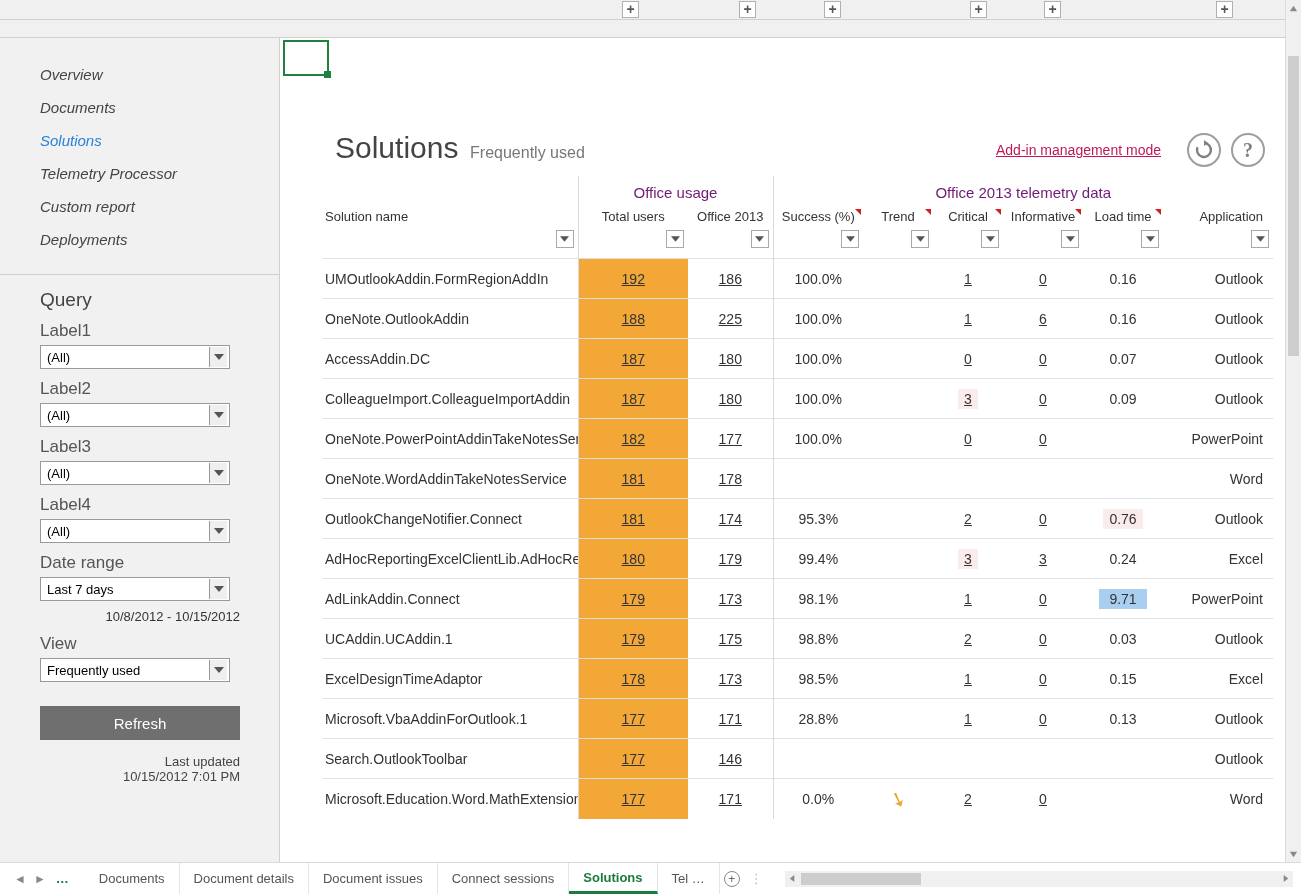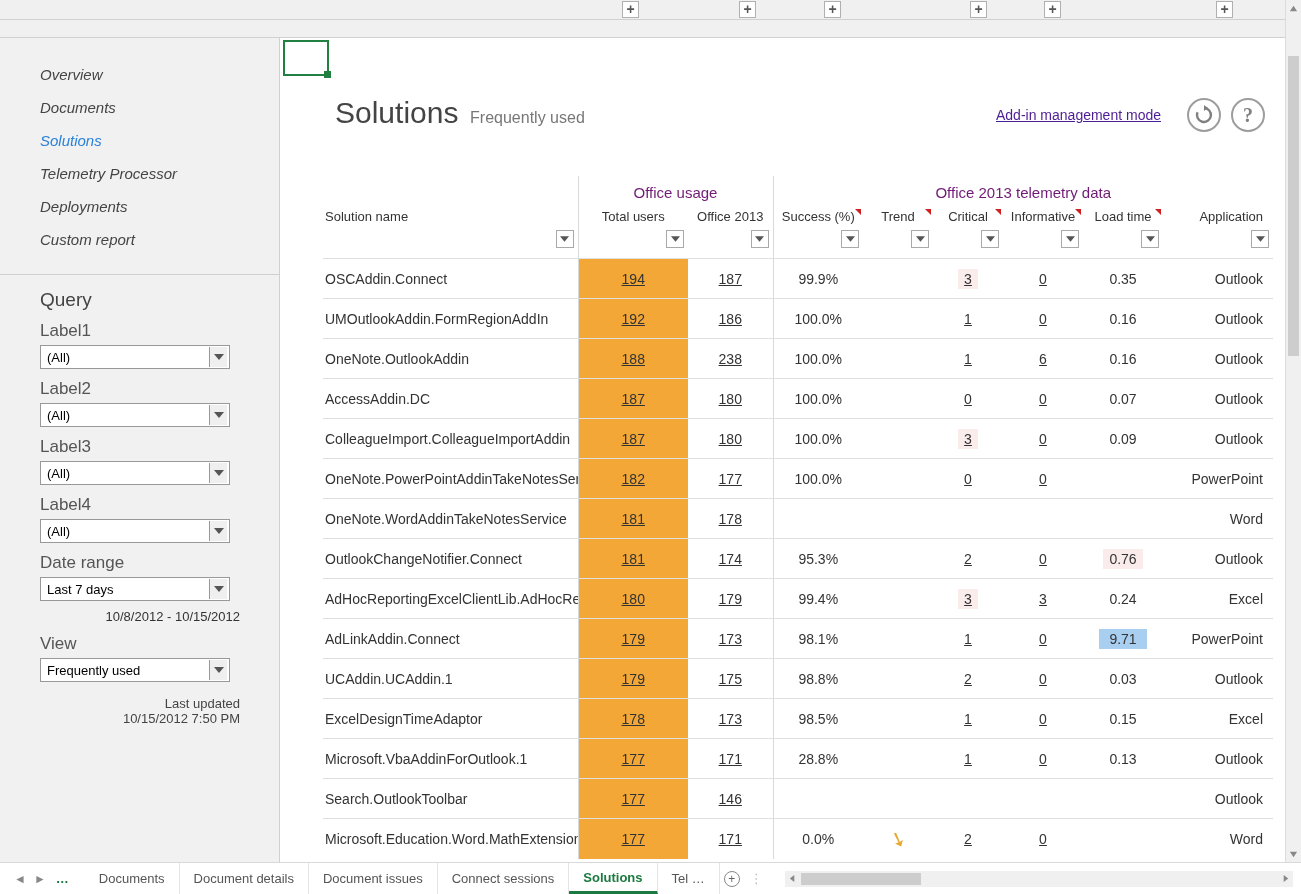--- a/index.html
+++ b/index.html
@@ -61,28 +61,28 @@
     overflow: hidden;
   }
   .cell-cursor {
     position:absolute; left:2px; top:2px; width:46px; height:36px;
     border: 2px solid #1f8040; pointer-events:none;
   }
   .cell-cursor::after{
     content:""; position:absolute; right:-4px; bottom:-4px; width:7px; height:7px; background:#1f8040;
   }
   .title-area {
-    padding: 58px 0 0 54px; position:relative; height:150px;
+    padding: 58px 0 0 54px; position:relative; height:150px;margin-top:35px;
   }
   .page-title { font-size: 30px; font-weight: 300; color: #444; display:inline; }
   .page-subtitle { font-size: 16px; color: #777; margin-left: 8px; }
   .top-right {
     position: absolute; right: 20px; top: 60px; display:flex; align-items:center;
   }
-  .mgmt-link { text-decoration: underline; font-size: 14px; color:#4c1d95; margin-right:16px; cursor:pointer; }
+  .mgmt-link { text-decoration: underline; font-size: 14px; color:#be185d; margin-right:16px; cursor:pointer; }
   .round-icon {
     width: 34px; height:34px; border: 2px solid #9d9d9d; border-radius:50%;
     display:flex; align-items:center; justify-content:center; margin-left:10px; cursor:pointer;
     color:#808080; font-size:20px; font-weight:bold;
   }
   .round-icon.help { font-family: Georgia, serif; }
 
   .table-wrap { position:absolute; top:138px; left:42px; right:0; bottom:0; }
   table { border-collapse: collapse; width: 950px; }
   th, td { text-align: center; }
@@ -178,22 +178,22 @@
 </div>
 
 <div style="position:absolute; top:20px; left:0; right:16px; height:18px; background:#f0f0f0; border-bottom:1px solid #d0d0d0;"></div>
 
 <div class="sidebar">
   <div class="nav">
     <div class="nav-item">Overview</div>
     <div class="nav-item">Documents</div>
     <div class="nav-item active">Solutions</div>
     <div class="nav-item">Telemetry Processor</div>
+    <div class="nav-item">Custom report</div>
     <div class="nav-item">Deployments</div>
-    <div class="nav-item">Custom report</div>
   </div>
 
   <div class="query-panel">
     <div class="query-title">Query</div>
 
     <div class="filter-label">Label1</div>
     <div class="filter-select">
       <span>(All)</span>
       <span class="drop">
           <svg viewBox="0 0 10 6">
@@ -246,22 +246,23 @@
     <div class="filter-label">View</div>
     <div class="filter-select">
       <span>Frequently used</span>
       <span class="drop">
           <svg viewBox="0 0 10 6">
             <path d="M0 0 L5 6 L10 0 Z" fill="#555"></path>
           </svg>
         </span>
     </div>
 
+    <div class="refresh-btn">Refresh</div>
     <div class="last-updated-label">Last updated</div>
-    <div class="last-updated-val">10/15/2012 7:50 PM</div>
+    <div class="last-updated-val">10/15/2012 7:01 PM</div>
   </div>
 </div>
 
 <div class="main">
   <div class="cell-cursor"></div>
 
   <div class="title-area">
     <span class="page-title">Solutions</span>
     <span class="page-subtitle">Frequently used</span>
 
@@ -368,45 +369,34 @@
               <span class="fbtn">
                 <svg viewBox="0 0 10 6">
                   <path d="M0 0 L5 6 L10 0 Z" fill="#555"></path>
                 </svg>
               </span>
             </td>
         </tr>
       </thead>
       <tbody id="tbody">
           <tr>
-            <td class="first"><span>OSCAddin.Connect</span></td>
-            <td class="total-users-cell sep"><span class="link-u">194</span></td>
-            <td><span class="link-u">187</span></td>
-            <td class="sep"><span>99.9%</span></td>
-            <td></td>
-            <td><span class="pink-bg link-u">3</span></td>
-            <td><span class="link-u">0</span></td>
-            <td><span>0.35</span></td>
-            <td class="last"><span>Outlook</span></td>
-          </tr>
-          <tr>
             <td class="first"><span>UMOutlookAddin.FormRegionAddIn</span></td>
             <td class="total-users-cell sep"><span class="link-u">192</span></td>
             <td><span class="link-u">186</span></td>
             <td class="sep"><span>100.0%</span></td>
             <td></td>
             <td><span class="link-u">1</span></td>
             <td><span class="link-u">0</span></td>
             <td><span>0.16</span></td>
             <td class="last"><span>Outlook</span></td>
           </tr>
           <tr>
             <td class="first"><span>OneNote.OutlookAddin</span></td>
             <td class="total-users-cell sep"><span class="link-u">188</span></td>
-            <td><span class="link-u">238</span></td>
+            <td><span class="link-u">225</span></td>
             <td class="sep"><span>100.0%</span></td>
             <td></td>
             <td><span class="link-u">1</span></td>
             <td><span class="link-u">6</span></td>
             <td><span>0.16</span></td>
             <td class="last"><span>Outlook</span></td>
           </tr>
           <tr>
             <td class="first"><span>AccessAddin.DC</span></td>
             <td class="total-users-cell sep"><span class="link-u">187</span></td>

